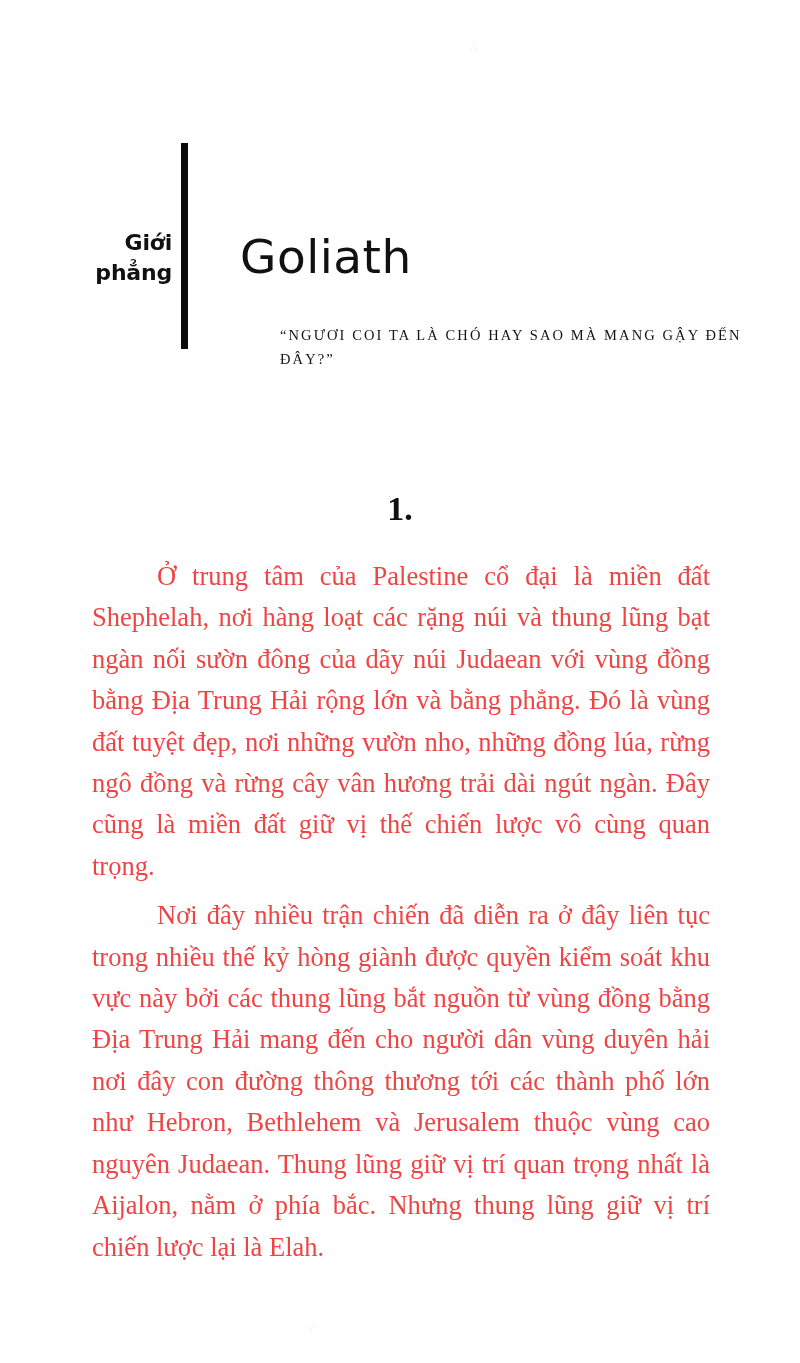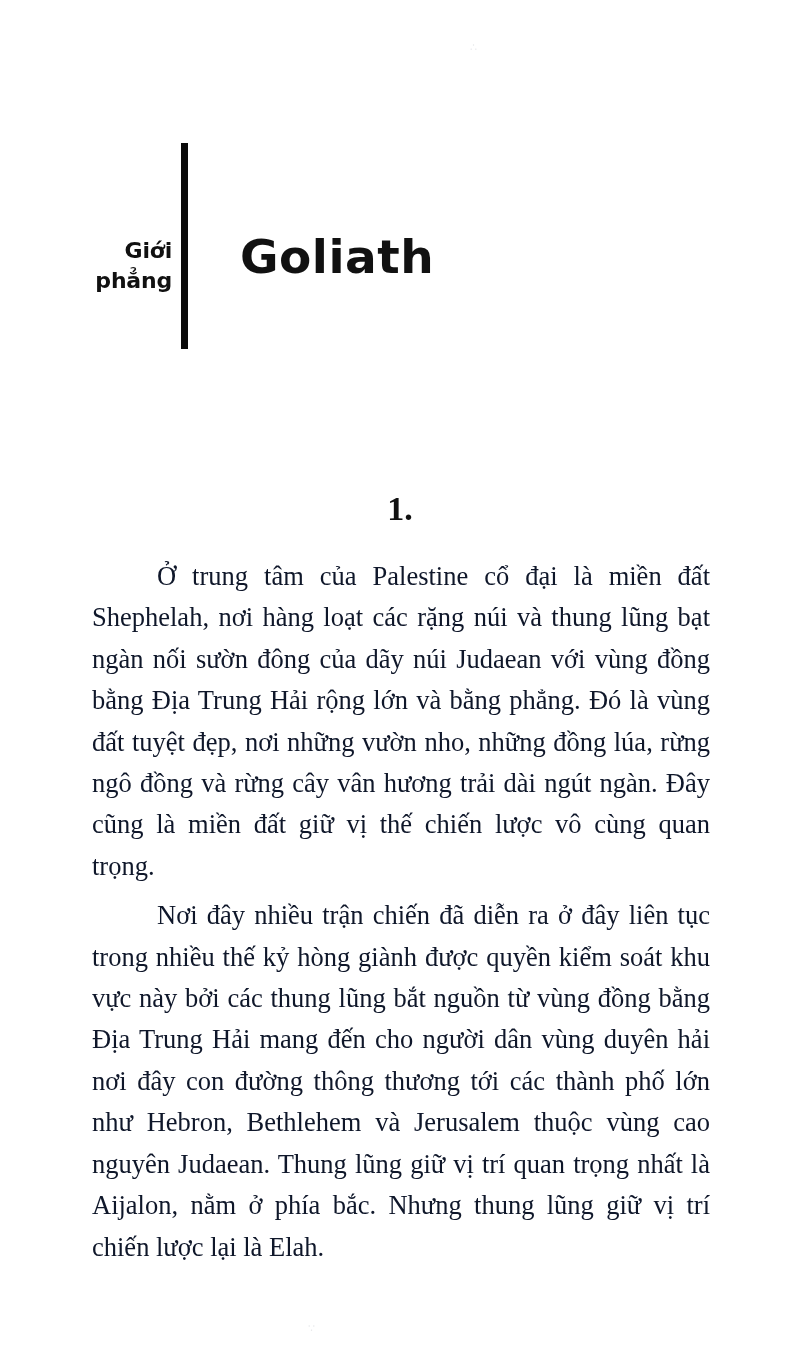--- a/index.html
+++ b/index.html
@@ -40,21 +40,21 @@
     position: absolute;
     left: 0;
     top: 140px;
     width: 800px;
     height: 215px;
   }
 
   .chapter-kicker {
     position: absolute;
     left: 60px;
-    top: 96px;
+    top: 88px;
     width: 112px;
     text-align: right;
     font-family: "DejaVu Sans", "Liberation Sans", sans-serif;
     font-weight: 700;
     font-size: 22px;
     line-height: 30px;
     color: #111111;
     letter-spacing: -0.2px;
   }
   .chapter-kicker .kicker-line { display: block; }
@@ -66,21 +66,21 @@
     width: 7px;
     height: 206px;
     background: #0a0a0a;
   }
 
   .chapter-title {
     position: absolute;
     left: 240px;
     top: 60px;
     font-family: "DejaVu Sans", "Liberation Sans", sans-serif;
-    font-weight: 700;
+    font-weight: 400;
     font-size: 47px;
     line-height: 52px;
     letter-spacing: 0.5px;
     color: #111111;
     white-space: nowrap;
   }
 
   .chapter-epigraph {
     position: absolute;
     left: 240px;
@@ -117,21 +117,21 @@
   }
 
   .body-paragraph {
     margin: 0;
     text-align: justify;
     text-justify: inter-word;
     text-indent: 65px;
     font-family: "Liberation Serif", "DejaVu Serif", serif;
     font-size: 26.5px;
     line-height: 41.4px;
-    color: #0f172a;
+    color: #ef4444;
     hyphens: none;
   }
   .body-paragraph + .body-paragraph { margin-top: 8px; }
 
   
   .gutter-fade {
     position: absolute;
     left: 78px;
     top: 540px;
     width: 26px;
@@ -151,20 +151,21 @@
 
     <div class="chapter-kicker">
       <span class="kicker-line">Giới</span>
       <span class="kicker-line">phẳng</span>
     </div>
 
     <div class="chapter-rule"></div>
 
     <h1 class="chapter-title">Goliath</h1>
 
+    <blockquote class="chapter-epigraph">“Ngươi coi ta là chó hay sao mà mang gậy đến đây?”</blockquote>
 
   </div>
 
   <div class="section-number">1.</div>
 
   <div class="gutter-fade"></div>
 
   <div class="body-text">
     <p class="body-paragraph">Ở trung tâm của Palestine cổ đại là miền đất Shephelah, nơi hàng loạt các rặng núi và thung lũng bạt ngàn nối sườn đông của dãy núi Judaean với vùng đồng bằng Địa Trung Hải rộng lớn và bằng phẳng. Đó là vùng đất tuyệt đẹp, nơi những vườn nho, những đồng lúa, rừng ngô đồng và rừng cây vân hương trải dài ngút ngàn. Đây cũng là miền đất giữ vị thế chiến lược vô cùng quan trọng.</p>
     <p class="body-paragraph">Nơi đây nhiều trận chiến đã diễn ra ở đây liên tục trong nhiều thế kỷ hòng giành được quyền kiểm soát khu vực này bởi các thung lũng bắt nguồn từ vùng đồng bằng Địa Trung Hải mang đến cho người dân vùng duyên hải nơi đây con đường thông thương tới các thành phố lớn như Hebron, Bethlehem và Jerusalem thuộc vùng cao nguyên Judaean. Thung lũng giữ vị trí quan trọng nhất là Aijalon, nằm ở phía bắc. Nhưng thung lũng giữ vị trí chiến lược lại là Elah.</p>

